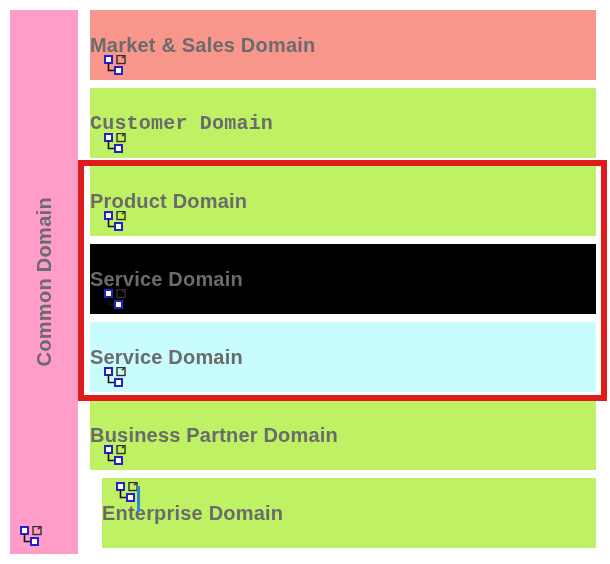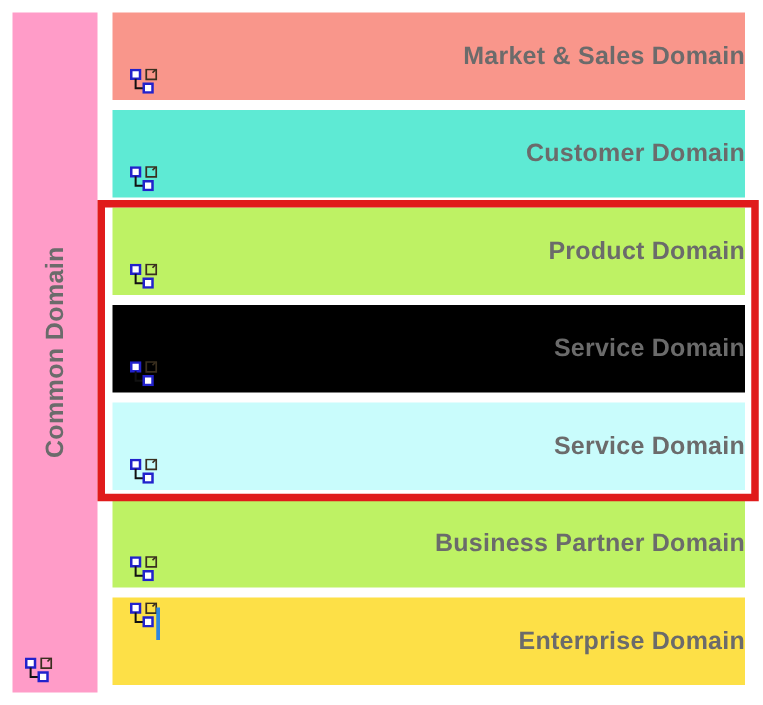--- a/index.html
+++ b/index.html
@@ -54,21 +54,21 @@
     top: 10px;
     width: 506px;
   }
   .domain-row {
     position: relative;
     height: 70px;
     margin-bottom: 8px;
     box-sizing: border-box;
     display: flex;
     align-items: center;
-    justify-content: flex-end;
+    justify-content: flex-start;
   }
   .domain-label {
     font-size: 20px;
     font-weight: bold;
     color: #6b6b6b;
     letter-spacing: 0.2px;
     white-space: nowrap;
     user-select: none;
     pointer-events: none;
   }
@@ -132,21 +132,21 @@
       <span class="domain-label">Market &amp; Sales Domain</span>
       <svg class="hier-icon" viewBox="0 0 22 20">
         <rect x="1" y="1" width="7" height="7" fill="#ffffff" stroke="#2222cc" stroke-width="2"></rect>
         <rect x="13" y="0.5" width="8" height="8" fill="none" stroke="#3a2f1f" stroke-width="1.4"></rect>
         <path d="M18 3.2 L20.4 0.8" stroke="#3a2f1f" stroke-width="1.4" fill="none"></path>
         <path d="M4.5 8 L4.5 15.5 L11 15.5" stroke="#111111" stroke-width="1.6" fill="none"></path>
         <rect x="11" y="12" width="7" height="7" fill="#ffffff" stroke="#2222cc" stroke-width="2"></rect>
       </svg>
     </div>
 
-    <div class="domain-row" style="background:#5eead4;">
+    <div class="domain-row" style="background:#bef264;font-family:Liberation Mono, monospace;">
       <span class="domain-label">Customer Domain</span>
       <svg class="hier-icon" viewBox="0 0 22 20">
         <rect x="1" y="1" width="7" height="7" fill="#ffffff" stroke="#2222cc" stroke-width="2"></rect>
         <rect x="13" y="0.5" width="8" height="8" fill="none" stroke="#3a2f1f" stroke-width="1.4"></rect>
         <path d="M18 3.2 L20.4 0.8" stroke="#3a2f1f" stroke-width="1.4" fill="none"></path>
         <path d="M4.5 8 L4.5 15.5 L11 15.5" stroke="#111111" stroke-width="1.6" fill="none"></path>
         <rect x="11" y="12" width="7" height="7" fill="#ffffff" stroke="#2222cc" stroke-width="2"></rect>
       </svg>
     </div>
 
@@ -187,21 +187,21 @@
       <span class="domain-label">Business Partner Domain</span>
       <svg class="hier-icon" viewBox="0 0 22 20">
         <rect x="1" y="1" width="7" height="7" fill="#ffffff" stroke="#2222cc" stroke-width="2"></rect>
         <rect x="13" y="0.5" width="8" height="8" fill="none" stroke="#3a2f1f" stroke-width="1.4"></rect>
         <path d="M18 3.2 L20.4 0.8" stroke="#3a2f1f" stroke-width="1.4" fill="none"></path>
         <path d="M4.5 8 L4.5 15.5 L11 15.5" stroke="#111111" stroke-width="1.6" fill="none"></path>
         <rect x="11" y="12" width="7" height="7" fill="#ffffff" stroke="#2222cc" stroke-width="2"></rect>
       </svg>
     </div>
 
-    <div class="domain-row" style="background:#fde047;">
+    <div class="domain-row" style="background:#bef264;margin-left:12px;">
       <span class="domain-label">Enterprise Domain</span>
       <svg class="hier-icon" viewBox="0 0 22 20" style="top:4px;bottom:auto;">
         <rect x="1" y="1" width="7" height="7" fill="#ffffff" stroke="#2222cc" stroke-width="2"></rect>
         <rect x="13" y="0.5" width="8" height="8" fill="none" stroke="#3a2f1f" stroke-width="1.4"></rect>
         <path d="M18 3.2 L20.4 0.8" stroke="#3a2f1f" stroke-width="1.4" fill="none"></path>
         <path d="M4.5 8 L4.5 15.5 L11 15.5" stroke="#111111" stroke-width="1.6" fill="none"></path>
         <rect x="11" y="12" width="7" height="7" fill="#ffffff" stroke="#2222cc" stroke-width="2"></rect>
       </svg>
       <span class="text-caret"></span>
     </div>

